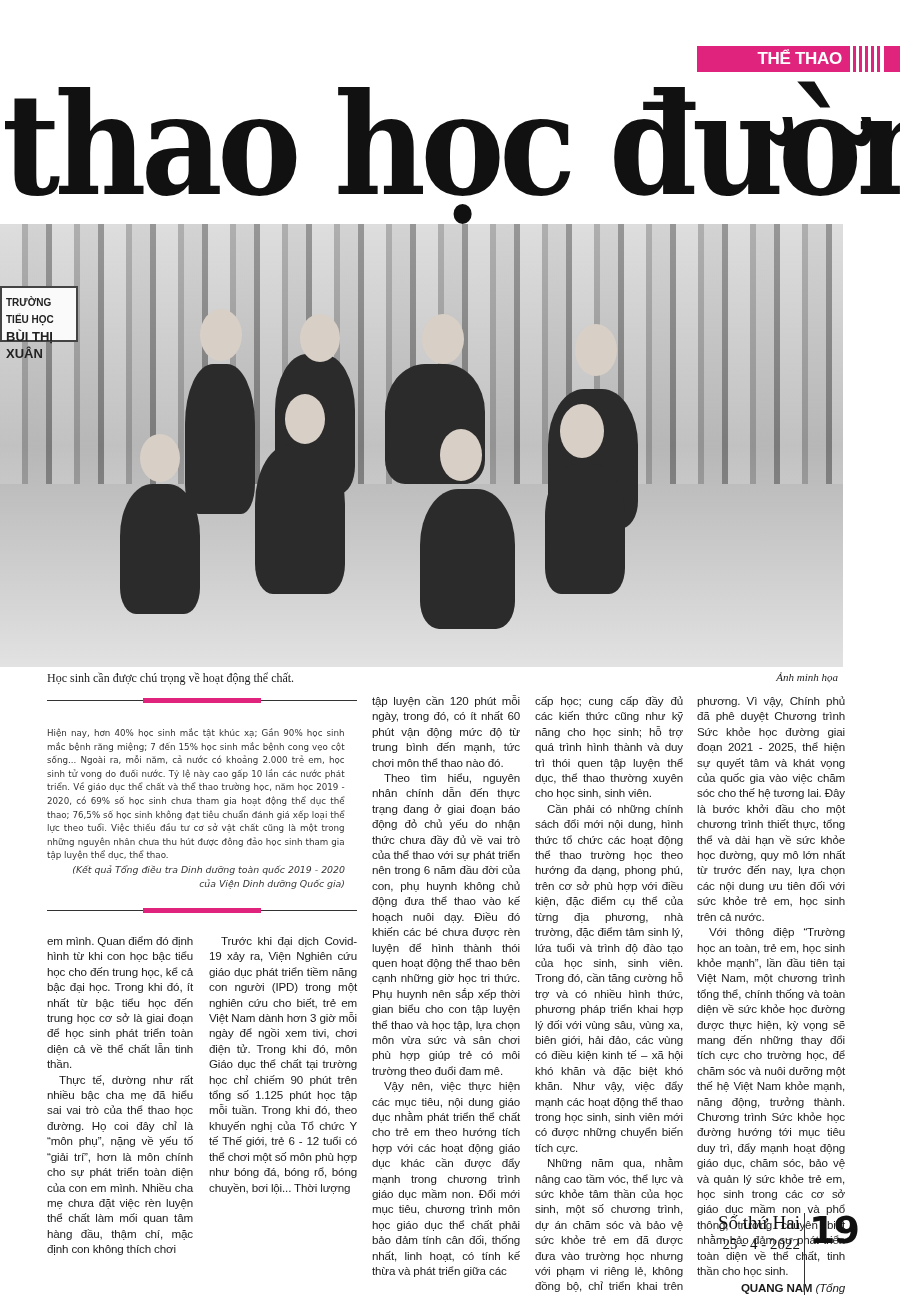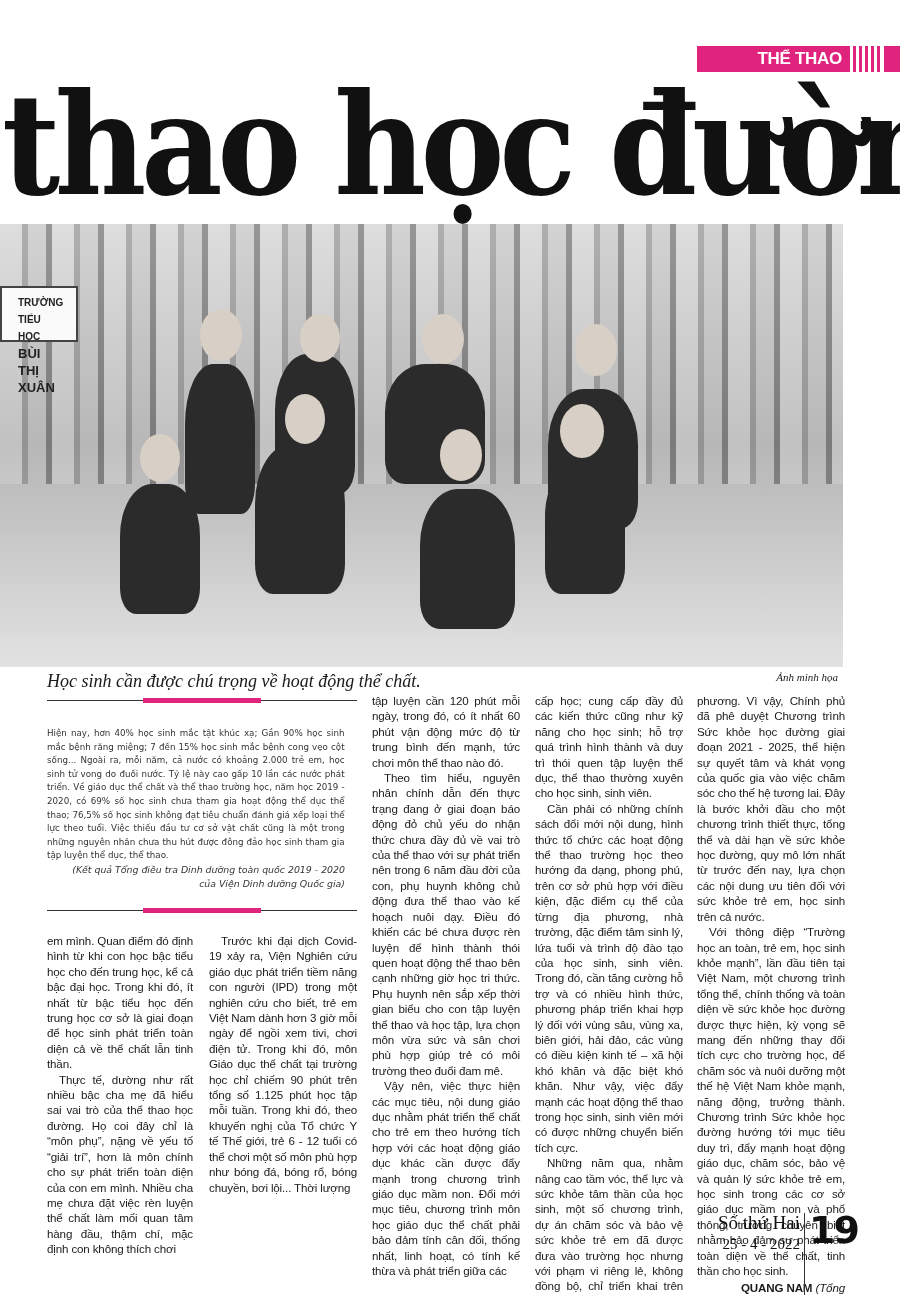--- a/index.html
+++ b/index.html
@@ -14,27 +14,27 @@
   .section-tag .end { position: absolute; left: 187px; top: 0; width: 16px; height: 26px; background: #e0247e; }
 
   .headline { position: absolute; top: 70px; left: 2px; font-family: "DejaVu Serif", serif; font-weight: bold;
      font-size: 140px; line-height: 150px; letter-spacing: -6px; color: #111; white-space: nowrap; transform: scaleX(0.9); transform-origin: left; }
 
   .photo { position: absolute; top: 224px; left: 0; width: 843px; height: 443px; overflow: hidden;
      background: linear-gradient(180deg, #c8c8c8 0%, #a8a8a8 25%, #8a8a8a 50%, #b0b0b0 75%, #d6d6d6 100%); }
   .photo .crowd { position: absolute; left: 0; top: 0; width: 100%; height: 270px;
      background: repeating-linear-gradient(90deg, #efefef 0 22px, #9a9a9a 22px 28px, #dcdcdc 28px 46px, #6e6e6e 46px 52px); opacity: 0.55; }
   .photo .ground { position: absolute; left: 0; top: 260px; width: 100%; height: 183px; background: linear-gradient(180deg, #bdbdbd, #e2e2e2); }
-  .photo .sign { position: absolute; left: 0; top: 62px; width: 78px; height: 56px; background: #fafafa; border: 2px solid #444; font-size: 10px; font-weight: bold; color: #222; padding: 6px 16px; line-height: 17px; }
+  .photo .sign { position: absolute; left: 0; top: 62px; width: 78px; height: 56px; background: #fafafa; border: 2px solid #444; font-size: 10px; font-weight: bold; color: #222; padding: 6px 4px; line-height: 17px; }
   .photo .sign span { display: block; }
   .photo .sign .big { font-size: 13px; }
   .gymnast { position: absolute; border-radius: 40% 40% 20% 20%; background: #2b2b2b; }
   .head { position: absolute; border-radius: 50%; background: #d8cfc6; }
 
-  .caption { position: absolute; top: 671px; left: 47px; font-family: "Liberation Serif", serif; font-style: italic; font-size: 18px; }
+  .caption { position: absolute; top: 671px; left: 47px; font-family: "Liberation Serif", serif; font-size: 12px; }
   .credit { position: absolute; top: 671px; right: 62px; font-family: "Liberation Serif", serif; font-style: italic; font-size: 11px; }
 
   .rule { position: absolute; height: 1px; background: #333; }
   .pink { position: absolute; height: 5px; background: #e0247e; }
 
   .boxtext { position: absolute; top: 726px; left: 47px; width: 298px; font-family: "DejaVu Sans", sans-serif; font-size: 9.4px; line-height: 13.6px; color: #333; text-align: justify; transform: scaleX(0.93); transform-origin: left; width: 320px; }
   .boxsource { position: absolute; top: 863px; right: 555px; width: 300px; text-align: right; font-family: "DejaVu Sans", sans-serif; font-style: italic; font-size: 9.4px; line-height: 14px; color: #333; }
 
   .col { position: absolute; font-family: "Liberation Sans", sans-serif; font-size: 11.6px; line-height: 15.4px; color: #1a1a1a; text-align: justify; letter-spacing: -0.15px; }
   .col p { text-indent: 12px; }

